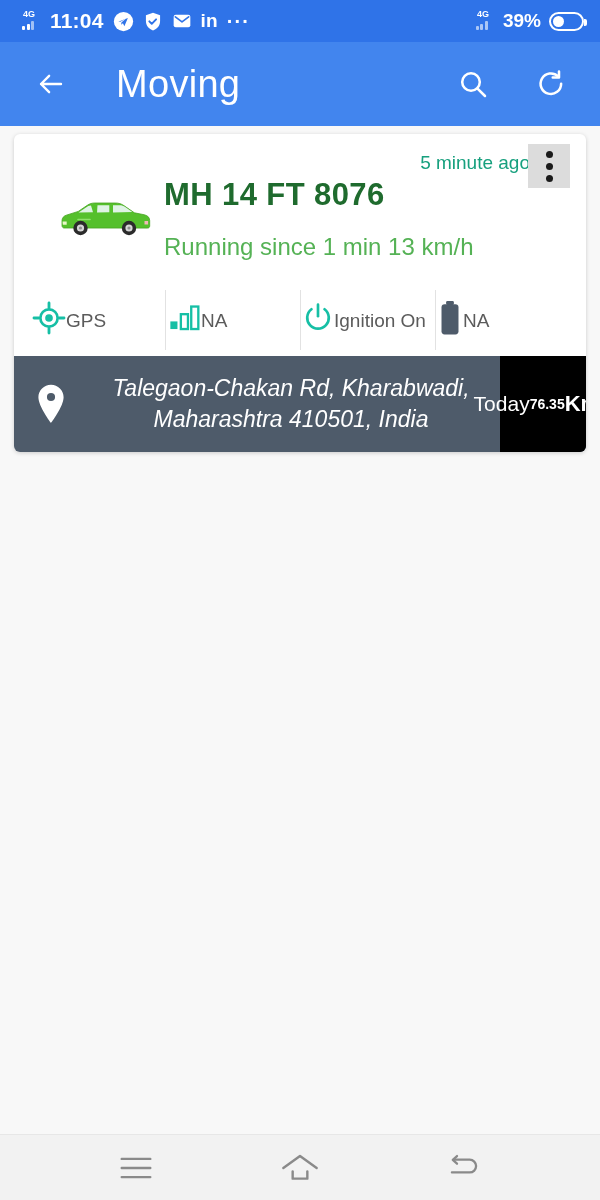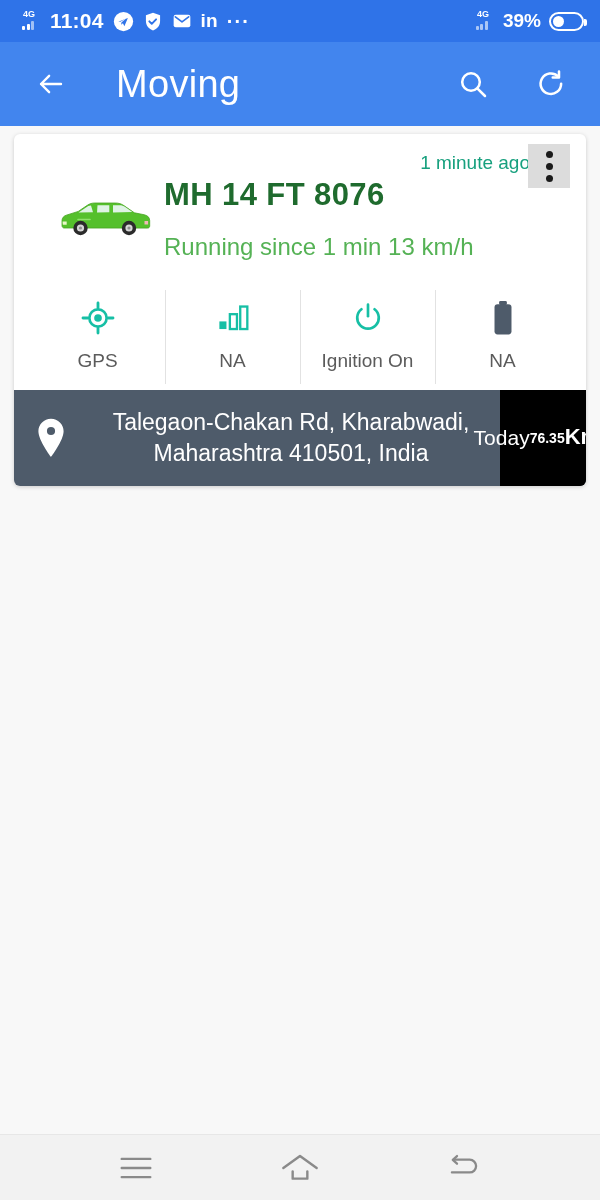--- a/index.html
+++ b/index.html
@@ -63,35 +63,36 @@
   .kebab i { width:7px; height:7px; border-radius:50%; background:#1a1a1a; display:block; }
 
   .veh-row { display:flex; align-items:flex-start; padding:0 0 4px 0; margin-top:-8px; }
   .veh-img { width:98px; height:60px; margin:14px 10px 0 26px; flex:0 0 98px; }
   .veh-info { flex:1; padding-top:2px; }
   .veh-plate { font-size:31px; font-weight:bold; color:#1f6b2e; letter-spacing:.4px; line-height:1.25; }
   .veh-status { font-size:24px; color:#55b255; margin-top:16px; line-height:1.3; }
 
   .stat-row { display:flex; margin-top:22px; padding-bottom:4px; }
   .stat-cell {
-    flex:1; display:flex; flex-direction:column; align-items:center;
+    flex:1; display:flex; align-items:flex-start;
     padding:10px 2px 14px 2px; position:relative;
   }
   .stat-cell + .stat-cell::before {
     content:""; position:absolute; left:0; top:2px; bottom:2px; width:1px; background:#e2e2e2;
   }
   .stat-ico { height:40px; display:flex; align-items:center; justify-content:center; }
   .stat-lbl { font-size:19px; color:#5b5b5b; margin-top:12px; text-align:center; line-height:1.15; }
 
   .addr-row { display:flex; background:#4e5b6a; min-height:96px; align-items:stretch; }
   .addr-pin { width:74px; display:flex; align-items:center; justify-content:center; flex:0 0 74px; }
   .addr-text {
     flex:1; color:#ffffff; font-size:23px; line-height:1.34;
     display:flex; align-items:center; justify-content:center; text-align:center;
     padding:10px 6px 10px 0;
+    font-style:italic;
   }
   .addr-kms {
     width:86px; flex:0 0 86px; background:#000000; color:#ffffff;
     display:flex; flex-direction:row; align-items:center; justify-content:center;
     padding:8px 2px; text-align:center;
   }
   .kms-today { font-size:21px; line-height:1.3; }
   .kms-val { font-size:14px; font-weight:bold; line-height:1.3; }
   .kms-unit { font-size:22px; font-weight:bold; line-height:1.3; }
 
@@ -177,21 +178,21 @@
     </div>
   </div>
 
   <div class="content">
 
     <div class="card">
 
       <div class="card-top">
 
         <div class="ts-row">
-          <span class="ts-text">1 minute ago</span>
+          <span class="ts-text">5 minute ago</span>
           <div class="kebab">
             <i></i>
             <i></i>
             <i></i>
           </div>
         </div>
 
         <div class="veh-row">
           <div class="veh-img">
             <svg width="98" height="60" viewBox="0 0 98 60">

